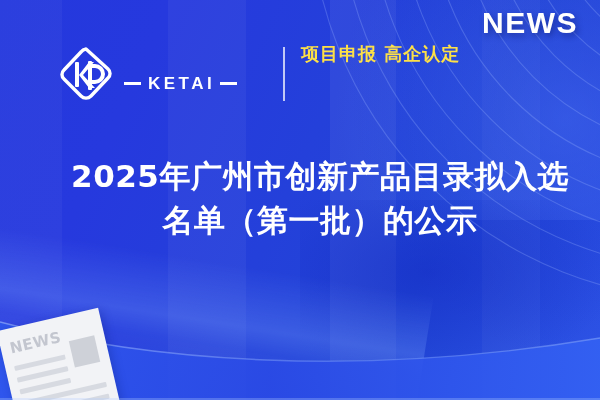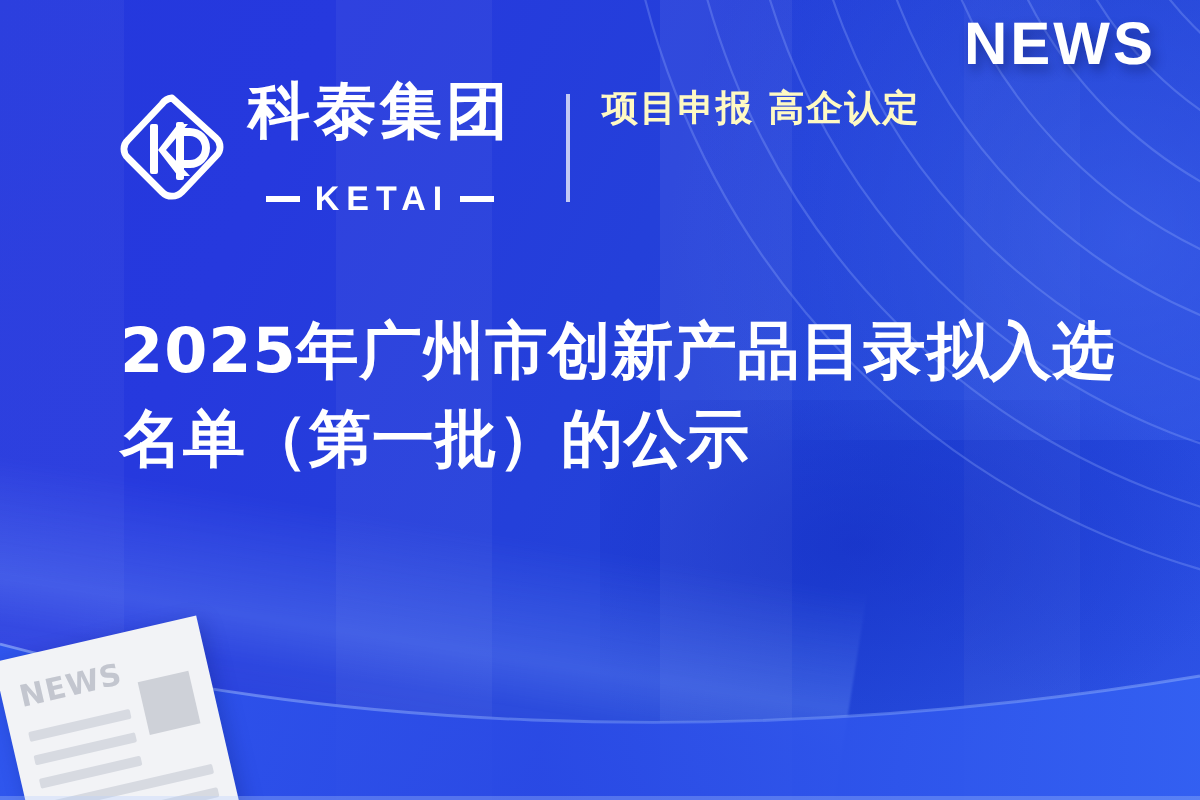--- a/index.html
+++ b/index.html
@@ -181,21 +181,21 @@
   }
   .slogan-main {
     color: #ffffff;
     font-size: 28px;
     letter-spacing: 1.5px;
     line-height: 1.12;
     white-space: nowrap;
     font-family: "DejaVu Sans", "Liberation Sans", sans-serif;
   }
   .slogan-sub {
-    color: #fef9c3;
+    color: #fde047;
     font-size: 18px;
     letter-spacing: 1px;
     margin-top: 6px;
     white-space: nowrap;
     font-family: "DejaVu Serif", "Liberation Serif", serif;
     font-weight: bold;
   }
 
   
   .news-mark {
@@ -214,20 +214,21 @@
     position: absolute;
     left: 60px;
     top: 154px;
     width: 520px;
     color: #ffffff;
     font-size: 31px;
     font-weight: bold;
     line-height: 1.42;
     letter-spacing: 0.5px;
     font-family: "DejaVu Sans", "Liberation Sans", sans-serif;
+    text-align: center;
   }
 
   
   .newspaper {
     position: absolute;
     left: 8px;
     top: 318px;
     width: 104px;
     height: 112px;
     transform: rotate(-13deg);
@@ -328,21 +329,20 @@
         </g>
         <g fill="#ffffff">
           <rect x="17" y="17" width="4" height="25" rx="1"></rect>
           <path d="M21 30 L31 17 L36 17 L25 30 L37 43 L31 43 Z"></path>
           <rect x="30" y="16" width="4" height="29" rx="1"></rect>
           <path d="M34 19 h3 a10 10 0 0 1 0 20 h-3 v-4 h3 a6 6 0 0 0 0 -12 h-3 Z"></path>
         </g>
       </svg>
     </div>
     <div class="logo-word">
-      <div class="logo-cn">科泰集团</div>
       <div class="logo-en-row">
         <span class="logo-dash"></span>
         <span class="logo-en">KETAI</span>
         <span class="logo-dash"></span>
       </div>
     </div>
   </div>
 
   <div class="divider"></div>
 

